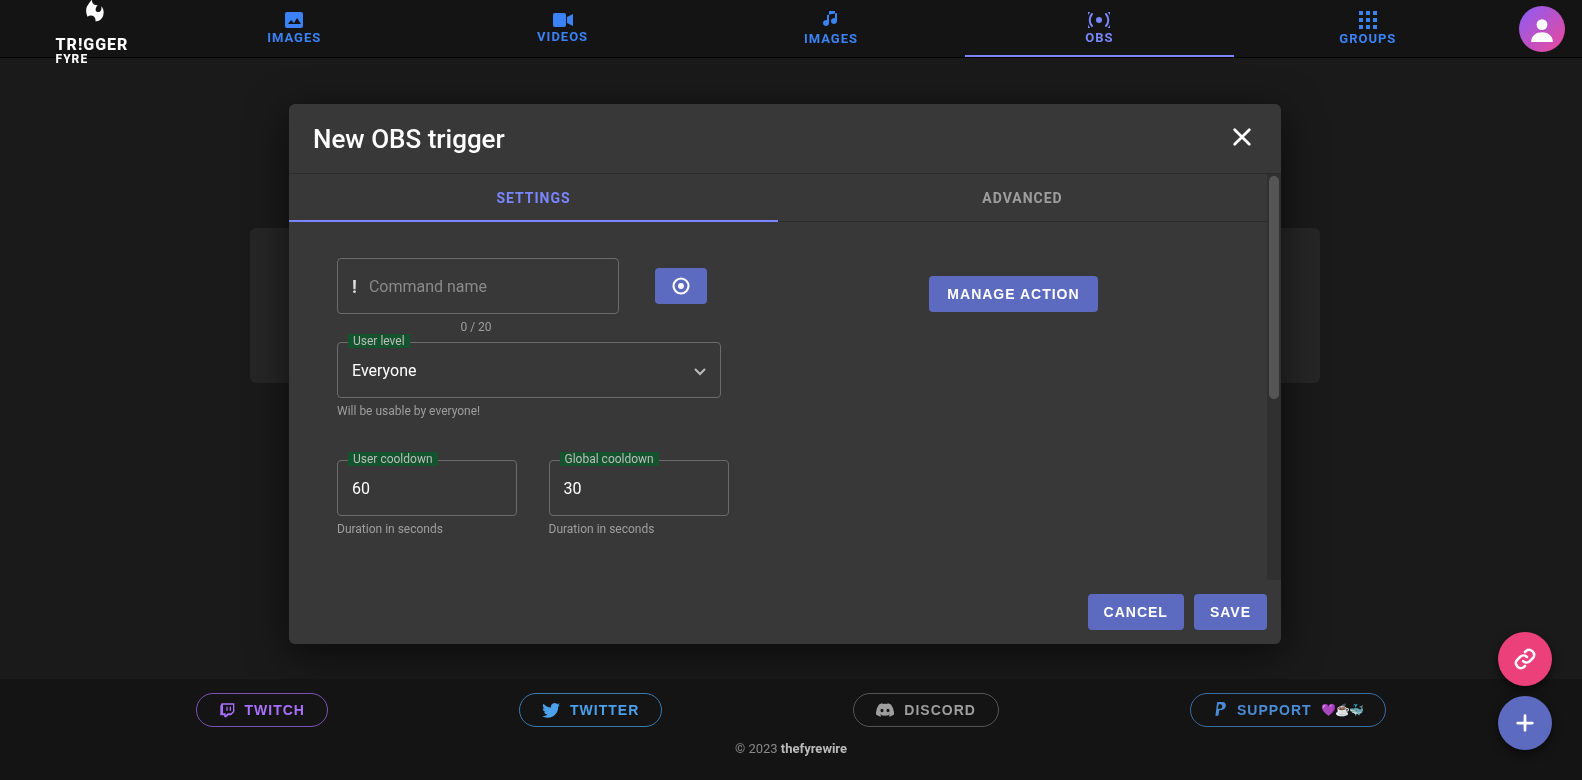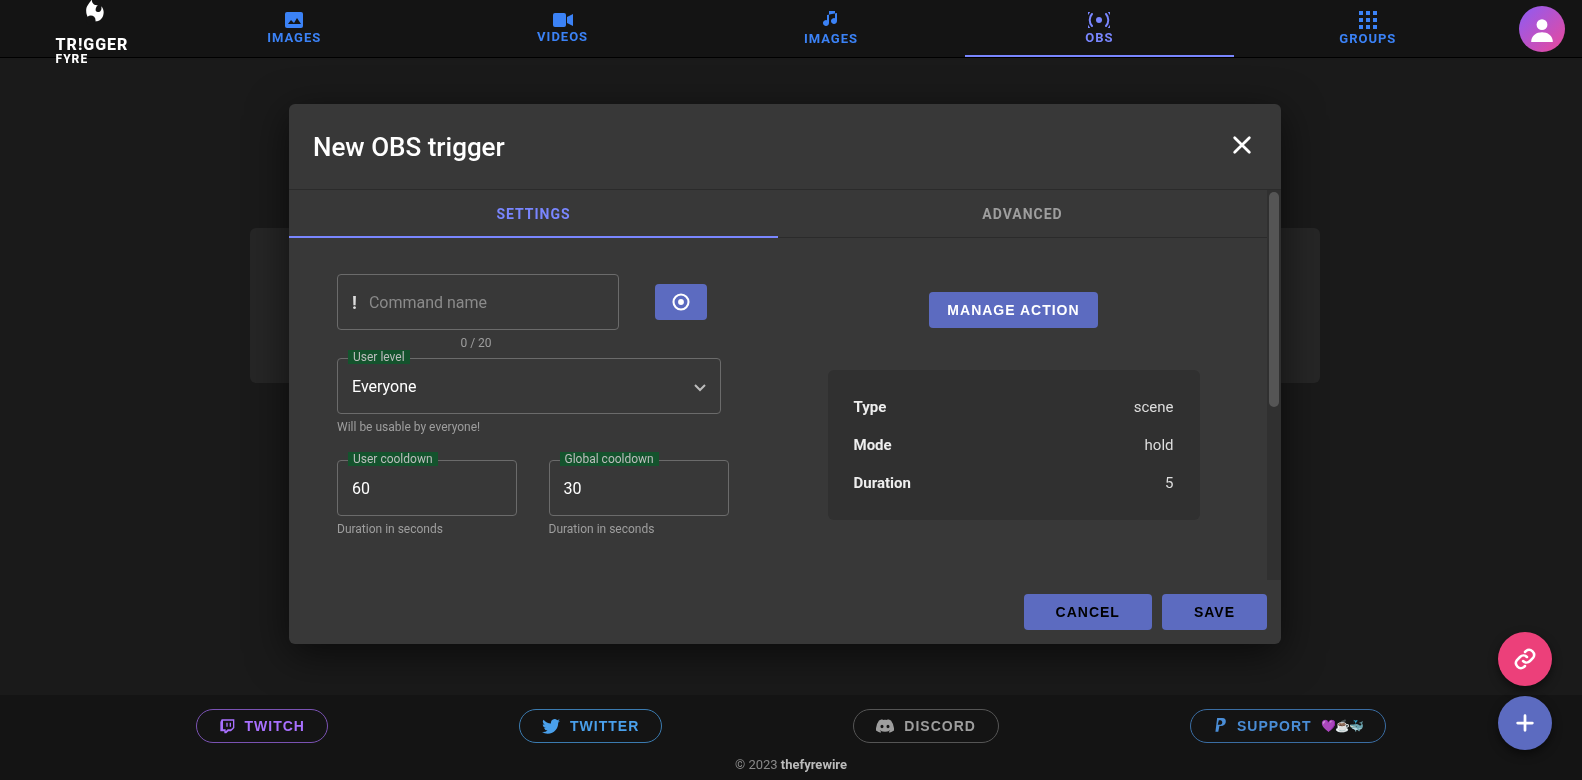--- a/index.html
+++ b/index.html
@@ -80,21 +80,21 @@
     background: #383838;
     border-radius: 6px;
     box-shadow: 0 10px 40px rgba(0,0,0,0.6);
     display: flex;
     flex-direction: column;
   }
   .modal-header {
     display: flex;
     align-items: center;
     justify-content: space-between;
-    padding: 26px 24px;
+    padding: 18px 24px;
   }
   .modal-title { font-size: 26px; font-weight: 500; color: #fff; }
   .close-btn { background: none; border: none; cursor: pointer; padding: 4px; color: #fff; }
   .modal-scroll {
     position: relative;
     border-top: 1px solid #2b2b2b;
   }
   .scrollbar-track {
     position: absolute; right: 0; top: 0;
     width: 14px; height: 100%;
@@ -171,21 +171,21 @@
   .icon-btn {
     width: 52px; height: 36px;
     background: #5c6bc0;
     border: none; border-radius: 4px;
     display: flex; align-items: center; justify-content: center;
     cursor: pointer;
   }
   .user-level-block { margin-top: 8px; }
   .select-field { width: 384px; }
   .chevron { margin-left: auto; color: #bdbdbd; }
-  .cooldown-row { display: flex; gap: 12px; margin-top: 26px; }
+  .cooldown-row { display: flex; gap: 12px; margin-top: 42px; }
   .cooldown-row .cd-col { flex: 1; }
   .cd-col .text-field { width: 180px; }
   .cd-col.gc .text-field { width: 180px; }
 
   
   .col-right { display: flex; flex-direction: column; align-items: center; }
   .manage-btn {
     background: #5c6bc0;
     border: none;
     color: #fff;
@@ -215,35 +215,35 @@
   
   .modal-footer {
     display: flex;
     justify-content: flex-end;
     gap: 10px;
     padding: 14px;
   }
   .flat-btn {
     background: #5c6bc0;
     border: none;
-    color: #000000;
+    color: #ffffff;
     font-weight: 700;
     letter-spacing: 1px;
     font-size: 14px;
-    padding: 10px 32px;
+    padding: 10px 16px;
     border-radius: 4px;
     cursor: pointer;
   }
 
   
   .bottombar {
     position: absolute;
     bottom: 0; left: 0; right: 0;
     background: #141414;
-    padding: 14px 0 8px;
+    padding: 14px 0 24px;
   }
   .social-row {
     display: flex;
     justify-content: space-around;
     padding: 0 100px;
   }
   .social-btn {
     border: 1px solid #555;
     background: transparent;
     border-radius: 999px;
@@ -407,34 +407,20 @@
               <span class="float-label">Global cooldown</span>
               <input type="text" value="30" style="">
             </div>
             <div class="helper">Duration in seconds</div>
           </div>
         </div>
       </div>
 
       <div class="col col-right">
         <button class="manage-btn">MANAGE ACTION</button>
-        <div class="info-card">
-          <div class="info-row">
-            <span class="k">Type</span>
-            <span class="v">scene</span>
-          </div>
-          <div class="info-row">
-            <span class="k">Mode</span>
-            <span class="v">hold</span>
-          </div>
-          <div class="info-row">
-            <span class="k">Duration</span>
-            <span class="v">5</span>
-          </div>
-        </div>
       </div>
     </div>
 
     <div class="scrollbar-track">
       <div class="scrollbar-thumb"></div>
     </div>
   </div>
 
   <div class="modal-footer">
     <button class="flat-btn">CANCEL</button>

